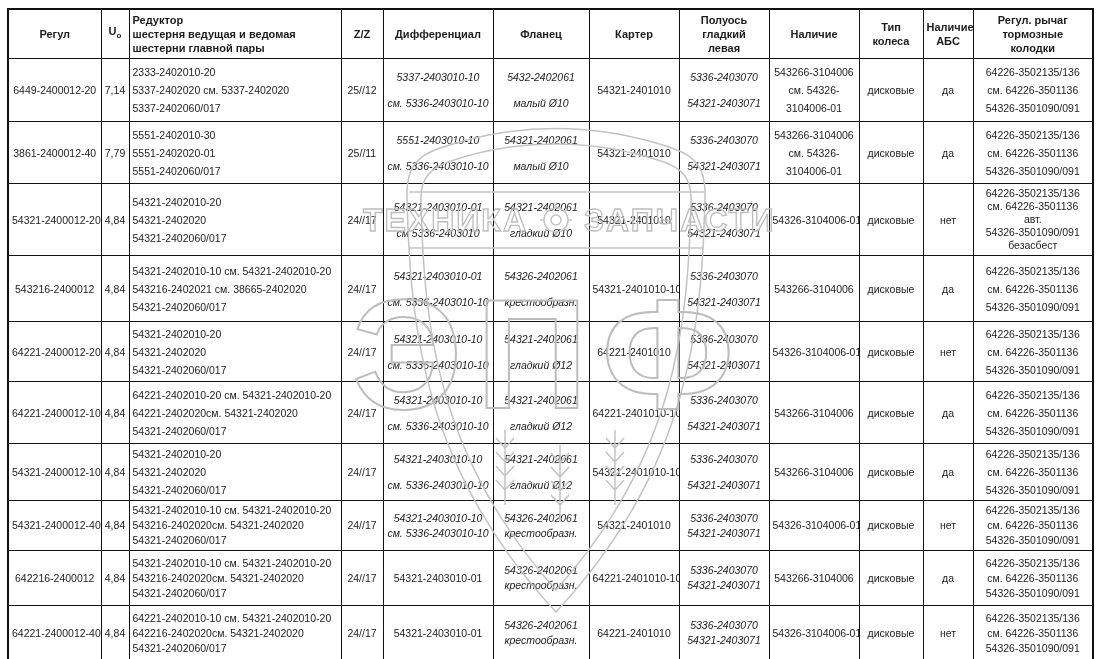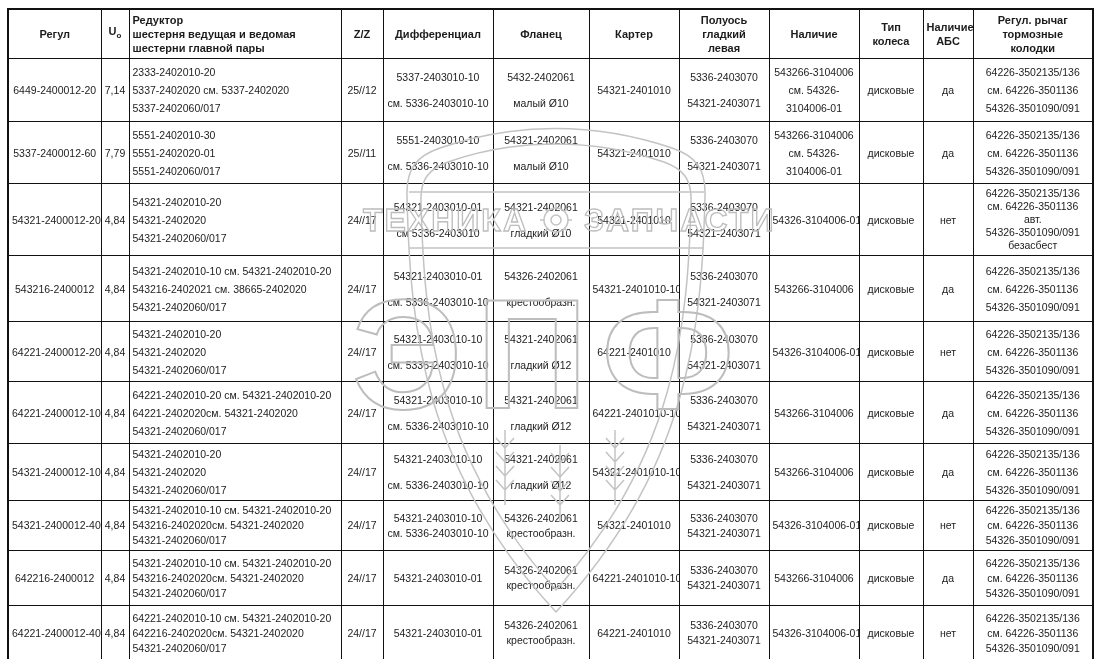--- a/index.html
+++ b/index.html
@@ -18,21 +18,21 @@
     text-align:center;
     vertical-align:middle;
     overflow:hidden;
   }
   th{
     font-size:11px;font-weight:bold;line-height:14px;height:48px;
   }
   th.left,td.left{text-align:left;}
   td{font-size:10.5px;}
   td div{line-height:18px;white-space:nowrap;}
-  td.two div{line-height:26px;}
+  td.two div{line-height:26px;font-style:italic;}
   td.tight div{line-height:13px;white-space:normal;}
   tr.short td div{line-height:15px;}
   sub{font-size:8px;}
   .watermark{
     position:absolute;left:0;top:0;width:1100px;height:659px;
     pointer-events:none;
   }
   .watermark text{
     font-family:"Liberation Sans", sans-serif;font-weight:bold;
     fill:none;stroke:#bdbdbd;
@@ -149,21 +149,21 @@
             <div>да</div>
           </td>
           <td>
             <div>64226-3502135/136</div>
             <div>см. 64226-3501136</div>
             <div>54326-3501090/091</div>
           </td>
         </tr>
         <tr style="height: 62px;">
           <td>
-            <div>5337-2400012-60</div>
+            <div>3861-2400012-40</div>
           </td>
           <td>
             <div>7,79</div>
           </td>
           <td class="left">
             <div>5551-2402010-30</div>
             <div>5551-2402020-01</div>
             <div>5551-2402060/017</div>
           </td>
           <td>

